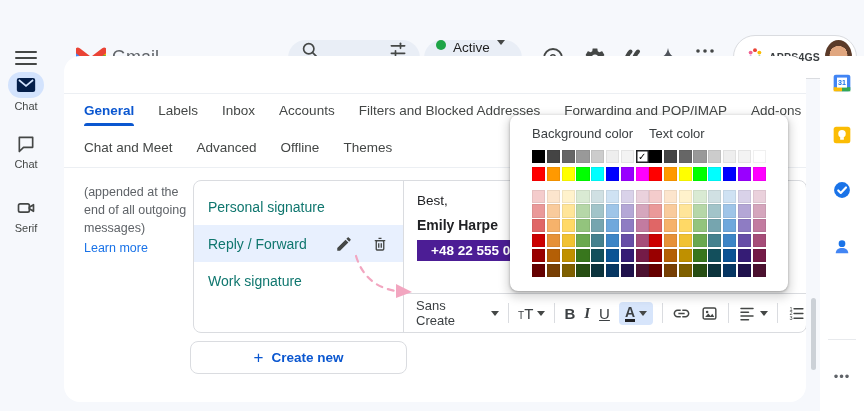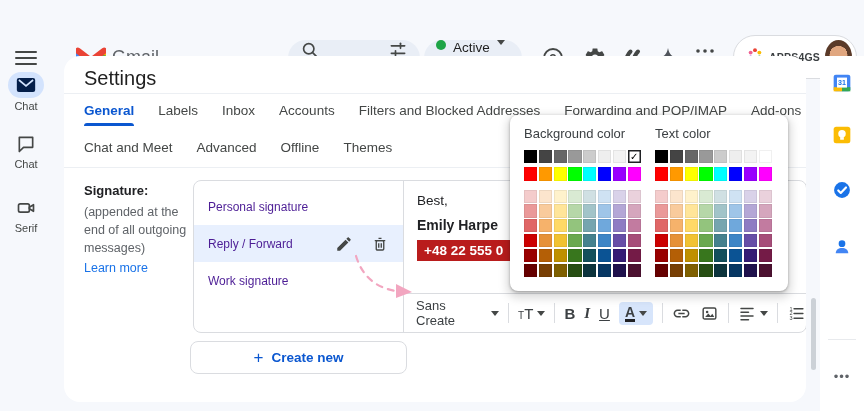--- a/index.html
+++ b/index.html
@@ -40,42 +40,42 @@
   .tab.active { color:#0b57d0; font-weight:bold; }
   .tab.active::after { content:""; position:absolute; left:0; right:0; bottom:0; height:3px; border-radius:3px 3px 0 0; background:#0b57d0; }
 
   .sig-label { position:absolute; left:20px; top:127px; width:116px; }
   .sig-heading { font-size:13px; font-weight:bold; color:#202124; margin-bottom:5px; }
   .sig-desc { font-size:12.5px; color:#5f6368; line-height:1.45; }
   .sig-learn { font-size:12.5px; color:#1a73e8; margin-top:4px; cursor:pointer; }
 
   .sig-widget { position:absolute; left:129px; top:124px; width:614px; height:153px; border:1px solid #dadce0; border-radius:8px; }
   .sig-list { position:absolute; left:0; top:0; bottom:0; width:210px; border-right:1px solid #dadce0; padding-top:7px; }
-  .sig-row { height:37px; display:flex; align-items:center; padding:0 14px; font-size:12px; color:#4c1d95; cursor:pointer; }
+  .sig-row { height:37px; display:flex; align-items:center; padding:0 14px; font-size:14px; color:#0f766e; cursor:pointer; }
   .sig-row.selected { background:#e8f0fe;text-align:center; }
   .row-icons { margin-left:auto; display:flex; gap:18px; }
   .row-icons .ibtn { width:18px; height:18px; cursor:pointer; }
   .sig-editor { position:absolute; left:211px; top:0; right:0; bottom:39px; padding:8px 0 0 12px; overflow:hidden; }
   .ed-line { font-size:13.5px; color:#202124; line-height:24px; }
   .ed-name { font-weight:bold; font-size:14px; }
-  .ed-phone { display:inline-block; margin-top:3px; background:#b91c1c; color:#fff; font-weight:bold; font-size:13.5px; padding:3px 7px; white-space:nowrap; }
+  .ed-phone { display:inline-block; margin-top:3px; background:#4c1d95; color:#fff; font-weight:bold; font-size:13.5px; padding:3px 14px; white-space:nowrap; }
   .sig-toolbar { position:absolute; left:210px; right:0; bottom:0; height:39px; border-top:1px solid #dadce0; display:flex; align-items:center; padding-left:12px; gap:9px; }
   .tb-sep { width:1px; height:20px; background:#dadce0; }
   .tb-btn { display:flex; align-items:center; gap:4px; color:#3c4043; cursor:pointer; font-size:13px; }
   .tb-glyph { font-size:15px; color:#3c4043; }
   .tb-active { background:#d7e5fb; border-radius:4px; padding:3px 6px; }
   .a-glyph { font-size:14px; font-weight:bold; border-bottom:3px solid #202124; line-height:14px; }
   .tt-small { font-size:10px; } .tt-big { font-size:15px; }
 
   .create-btn { position:absolute; left:126px; top:285px; width:217px; height:33px; border:1px solid #dadce0; border-radius:8px; background:#fff; display:flex; align-items:center; justify-content:center; gap:8px; color:#0b57d0; font-size:13.5px; font-weight:bold; cursor:pointer; }
   .plus { font-size:17px; font-weight:normal; }
 
   
-  .popup { position:absolute; left:510px; top:115px; width:278px; background:#fff; border-radius:8px; padding:11px 14px 13px;
-           box-shadow:0 1px 3px rgba(0,0,0,.3), 0 4px 10px 3px rgba(0,0,0,.15); z-index:40; display:flex; gap:14px; }
+  .popup { position:absolute; left:510px; top:115px; width:278px; background:#fff; border-radius:8px; padding:11px 22px 13px;
+           box-shadow:0 1px 3px rgba(0,0,0,.3), 0 4px 10px 3px rgba(0,0,0,.15); z-index:40; display:flex; }
   .pal { width:117px; }
   .pal-title { font-size:13px; color:#3c4043; margin-bottom:9px; white-space:nowrap; }
   .sw-row { display:flex; gap:1.5px; margin-bottom:1.5px; }
   .sw-row.r1 { margin-bottom:4px; }
   .sw-row.r2 { margin-bottom:9px; }
   .sw { width:13.3px; height:13.3px; box-shadow:inset 0 0 0 1px rgba(0,0,0,.06); cursor:pointer;
         font-size:10px; line-height:13px; text-align:center; color:#000; }
   .sw.sel { box-shadow:inset 0 0 0 1.5px #202124; font-weight:bold; }
 
   
@@ -204,42 +204,40 @@
     <div class="rail-ic" style="top:142px">
       <svg width="20" height="20" viewBox="0 0 24 24" fill="none" stroke="#444746" stroke-width="2" stroke-linejoin="round">
           <rect x="3" y="7" width="13" height="10" rx="2"></rect>
           <path d="M16,11 l5,-3 v8 l-5,-3 z"></path>
         </svg>
     </div>
     <div class="rail-label" style="top:166px">Serif</div>
   </div>
 
   <div class="card">
-    <div class="page-title">Settings</div>
     <div class="hdiv" style="top:37px"></div>
 
     <div class="tabs" style="top:47px">
       <span class="tab active">General</span>
       <span class="tab">Labels</span>
       <span class="tab">Inbox</span>
       <span class="tab">Accounts</span>
       <span class="tab">Filters and Blocked Addresses</span>
       <span class="tab">Forwarding and POP/IMAP</span>
       <span class="tab">Add-ons</span>
     </div>
     <div class="tabs" style="top:84px">
       <span class="tab">Chat and Meet</span>
       <span class="tab">Advanced</span>
       <span class="tab">Offline</span>
       <span class="tab">Themes</span>
     </div>
     <div class="hdiv" style="top:111px"></div>
 
     <div class="sig-label">
-      <div class="sig-heading">Signature:</div>
       <div class="sig-desc">(appended at the end of all outgoing messages)</div>
       <div class="sig-learn">Learn more</div>
     </div>
 
     <div class="sig-widget">
       <div class="sig-list">
         <div class="sig-row">
           <span>Personal signature</span>
         </div>
         <div class="sig-row selected">

